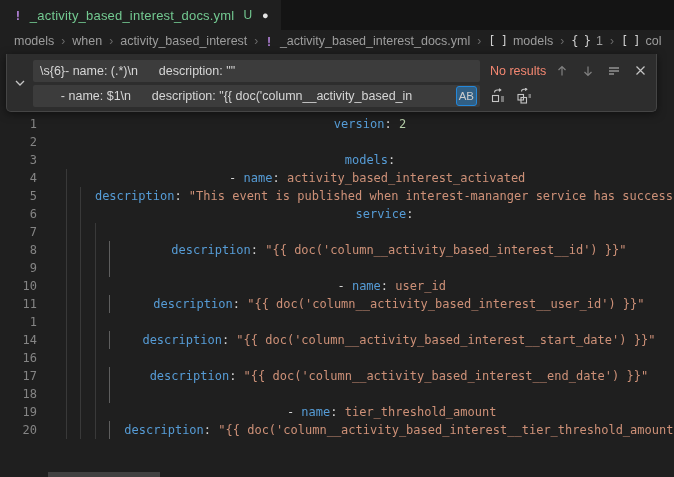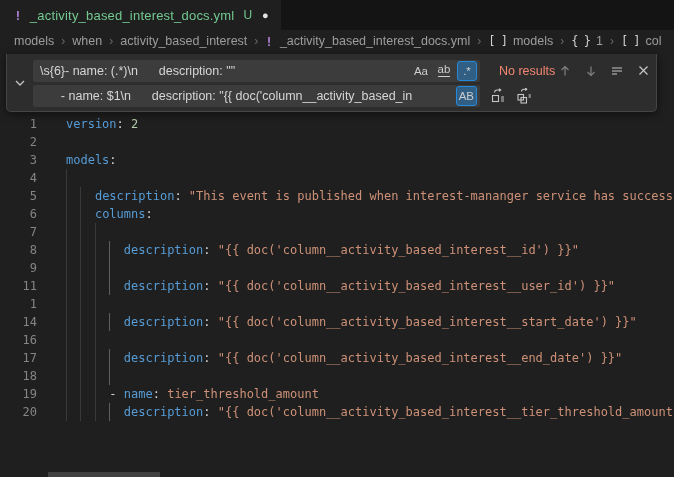--- a/index.html
+++ b/index.html
@@ -30,21 +30,21 @@
   .bc-item { display:flex; align-items:center; cursor:pointer; flex:0 0 auto; }
   .bc-sep { color:#6b6b6b; margin:0 7px; font-size:12px; }
   .bc-file-icon { color:#b180d7; font-weight:bold; margin-right:7px; font-family:"DejaVu Sans Mono",monospace; }
   .bc-symbol { color:#d0d0d0; margin-right:6px; font-size:12px; font-family:"DejaVu Sans Mono",monospace; letter-spacing:-1px; }
 
   
   .editor { position:absolute; top:52px; left:0; right:0; bottom:0; background:#1f1f1f; overflow:hidden; }
   .code { padding-top:63px; font-family:"DejaVu Sans Mono", monospace; font-size:12px; }
   .line { display:flex; height:18px; line-height:18px; white-space:pre; }
   .gutter { width:66px; flex:0 0 66px; text-align:right; padding-right:29px; color:#858585; font-size:12px; user-select:none; }
-  .lcontent { position:relative; flex:1; overflow:hidden; }
+  .lcontent { position:relative; flex:1; overflow:hidden;text-align:center; }
   .lcontent .txt { position:relative; z-index:2; }
   .guide { position:absolute; top:0; bottom:0; width:1px; background:#393939; z-index:1; }
   .guide.active { background:#5e5e5e; }
   .c-key { color:#569cd6; }
   .c-str { color:#ce9178; }
   .c-num { color:#b5cea8; }
   .c-pun { color:#d4d4d4; }
 
   .hscroll-thumb {
     position:absolute; left:48px; bottom:0; width:112px; height:5px;
@@ -73,21 +73,21 @@
     font-family:"Liberation Sans", sans-serif; font-size:12.5px;
     height:100%; flex:1; padding:0 2px 0 7px; white-space:pre;
   }
   .fw-opts { display:flex; align-items:center; gap:3px; padding-right:3px; }
   .opt {
     min-width:20px; height:20px; border-radius:3px; display:flex; align-items:center; justify-content:center;
     font-size:11.5px; color:#cccccc; cursor:pointer; border:1px solid transparent; padding:0 2px;
   }
   .opt.active { background:rgba(36,137,219,.45); border-color:#2488db; }
   .opt .ww { border-bottom:1px solid #cccccc; line-height:1; padding-bottom:1px; }
-  .fw-results { color:#f48771; font-size:12.5px; margin-left:19px; flex:1; white-space:nowrap; }
+  .fw-results { color:#f48771; font-size:12.5px; margin-left:10px; flex:1; white-space:nowrap; }
   .fw-btn {
     width:20px; height:20px; display:flex; align-items:center; justify-content:center;
     color:#c5c5c5; cursor:pointer; border-radius:3px; flex:0 0 auto;
   }
   .fw-btn + .fw-btn { margin-left:6px; }
   .fw-btn svg { display:block; }
   .fw-row2-btns { display:flex; align-items:center; margin-left:8px; }
 </style>
 </head>
 <body>
@@ -133,26 +133,27 @@
       <span class="bc-symbol">[ ]</span>
       <span>col</span>
     </span>
   </div>
 
 <div class="editor">
   <div class="code" id="code">
       <div class="line"><div class="gutter">1</div><div class="lcontent"><span class="txt"><span class="c-key">version</span><span class="c-pun">:</span><span class="c-num"> 2</span></span></div></div>
       <div class="line"><div class="gutter">2</div><div class="lcontent"><span class="txt"></span></div></div>
       <div class="line"><div class="gutter">3</div><div class="lcontent"><span class="txt"><span class="c-key">models</span><span class="c-pun">:</span></span></div></div>
-      <div class="line"><div class="gutter">4</div><div class="lcontent"><div class="guide" style="left: calc(0ch);"></div></div></div>
+      <div class="line"><div class="gutter">4</div><div class="lcontent"><div class="guide" style="left: calc(0ch);"></div><span class="txt"><span class="c-pun">  - </span><span class="c-key">name</span><span class="c-pun">: </span><span class="c-str">activity_based_interest_activated</span></span></div></div>
       <div class="line"><div class="gutter">5</div><div class="lcontent"><div class="guide" style="left: calc(0ch);"></div><div class="guide" style="left: calc(2ch);"></div><span class="txt"><span class="c-pun">    </span><span class="c-key">description</span><span class="c-pun">: </span><span class="c-str">"This event is published when interest-mananger service has successf</span></span></div></div>
-      <div class="line"><div class="gutter">6</div><div class="lcontent"><div class="guide" style="left: calc(0ch);"></div><div class="guide" style="left: calc(2ch);"></div><span class="txt"><span class="c-pun">    </span><span class="c-key">columns</span><span class="c-pun">:</span></span></div></div>
+      <div class="line"><div class="gutter">6</div><div class="lcontent"><div class="guide" style="left: calc(0ch);"></div><div class="guide" style="left: calc(2ch);"></div><span class="txt"><span class="c-pun">    </span><span class="c-key">service</span><span class="c-pun">:</span></span></div></div>
       <div class="line"><div class="gutter">7</div><div class="lcontent"><div class="guide" style="left: calc(0ch);"></div><div class="guide" style="left: calc(2ch);"></div><div class="guide" style="left: calc(4ch);"></div></div></div>
       <div class="line"><div class="gutter">8</div><div class="lcontent"><div class="guide" style="left: calc(0ch);"></div><div class="guide" style="left: calc(2ch);"></div><div class="guide" style="left: calc(4ch);"></div><div class="guide active" style="left: calc(6ch);"></div><span class="txt"><span class="c-pun">        </span><span class="c-key">description</span><span class="c-pun">: </span><span class="c-str">"{{ doc('column__activity_based_interest__id') }}"</span></span></div></div>
       <div class="line"><div class="gutter">9</div><div class="lcontent"><div class="guide" style="left: calc(0ch);"></div><div class="guide" style="left: calc(2ch);"></div><div class="guide" style="left: calc(4ch);"></div><div class="guide active" style="left: calc(6ch);"></div><span class="txt"></span></div></div>
+      <div class="line"><div class="gutter">10</div><div class="lcontent"><div class="guide" style="left: calc(0ch);"></div><div class="guide" style="left: calc(2ch);"></div><div class="guide" style="left: calc(4ch);"></div><span class="txt"><span class="c-pun">      - </span><span class="c-key">name</span><span class="c-pun">: </span><span class="c-str">user_id</span></span></div></div>
       <div class="line"><div class="gutter">11</div><div class="lcontent"><div class="guide" style="left: calc(0ch);"></div><div class="guide" style="left: calc(2ch);"></div><div class="guide" style="left: calc(4ch);"></div><div class="guide active" style="left: calc(6ch);"></div><span class="txt"><span class="c-pun">        </span><span class="c-key">description</span><span class="c-pun">: </span><span class="c-str">"{{ doc('column__activity_based_interest__user_id') }}"</span></span></div></div>
       <div class="line"><div class="gutter">1</div><div class="lcontent"><div class="guide" style="left: calc(0ch);"></div><div class="guide" style="left: calc(2ch);"></div><div class="guide" style="left: calc(4ch);"></div></div></div>
       <div class="line"><div class="gutter">14</div><div class="lcontent"><div class="guide" style="left: calc(0ch);"></div><div class="guide" style="left: calc(2ch);"></div><div class="guide" style="left: calc(4ch);"></div><div class="guide active" style="left: calc(6ch);"></div><span class="txt"><span class="c-pun">        </span><span class="c-key">description</span><span class="c-pun">: </span><span class="c-str">"{{ doc('column__activity_based_interest__start_date') }}"</span></span></div></div>
       <div class="line"><div class="gutter">16</div><div class="lcontent"><div class="guide" style="left: calc(0ch);"></div><div class="guide" style="left: calc(2ch);"></div><div class="guide" style="left: calc(4ch);"></div></div></div>
       <div class="line"><div class="gutter">17</div><div class="lcontent"><div class="guide" style="left: calc(0ch);"></div><div class="guide" style="left: calc(2ch);"></div><div class="guide" style="left: calc(4ch);"></div><div class="guide active" style="left: calc(6ch);"></div><span class="txt"><span class="c-pun">        </span><span class="c-key">description</span><span class="c-pun">: </span><span class="c-str">"{{ doc('column__activity_based_interest__end_date') }}"</span></span></div></div>
       <div class="line"><div class="gutter">18</div><div class="lcontent"><div class="guide" style="left: calc(0ch);"></div><div class="guide" style="left: calc(2ch);"></div><div class="guide" style="left: calc(4ch);"></div><div class="guide active" style="left: calc(6ch);"></div><span class="txt"></span></div></div>
       <div class="line"><div class="gutter">19</div><div class="lcontent"><div class="guide" style="left: calc(0ch);"></div><div class="guide" style="left: calc(2ch);"></div><div class="guide" style="left: calc(4ch);"></div><span class="txt"><span class="c-pun">      - </span><span class="c-key">name</span><span class="c-pun">: </span><span class="c-str">tier_threshold_amount</span></span></div></div>
       <div class="line"><div class="gutter">20</div><div class="lcontent"><div class="guide" style="left: calc(0ch);"></div><div class="guide" style="left: calc(2ch);"></div><div class="guide" style="left: calc(4ch);"></div><div class="guide active" style="left: calc(6ch);"></div><span class="txt"><span class="c-pun">        </span><span class="c-key">description</span><span class="c-pun">: </span><span class="c-str">"{{ doc('column__activity_based_interest__tier_threshold_amount</span></span></div></div>
     </div>
   <div class="hscroll-thumb"></div>
@@ -161,31 +162,20 @@
 <div class="find-widget">
   <div class="fw-toggle">
     <svg width="12" height="12" viewBox="0 0 12 12">
         <polyline points="2,4 6,8 10,4" fill="none" stroke="#c5c5c5" stroke-width="1.3"></polyline>
       </svg>
   </div>
 
   <div class="fw-row">
     <div class="fw-input-wrap">
       <input class="fw-input" spellcheck="false" value="\s{6}- name: (.*)\n      description: &quot;&quot;" style="">
-      <div class="fw-opts">
-        <div class="opt">
-          <span>Aa</span>
-        </div>
-        <div class="opt">
-          <span class="ww">ab</span>
-        </div>
-        <div class="opt active">
-          <span>.*</span>
-        </div>
-      </div>
     </div>
     <span class="fw-results">No results</span>
     <div class="fw-btn" style="opacity:.55">
       <svg width="14" height="14" viewBox="0 0 14 14">
           <path d="M7 2.5 L7 11.5 M3.5 6 L7 2.5 L10.5 6" fill="none" stroke="#c5c5c5" stroke-width="1.2"></path>
         </svg>
     </div>
     <div class="fw-btn" style="opacity:.55">
       <svg width="14" height="14" viewBox="0 0 14 14">
           <path d="M7 2.5 L7 11.5 M3.5 8 L7 11.5 L10.5 8" fill="none" stroke="#c5c5c5" stroke-width="1.2"></path>

